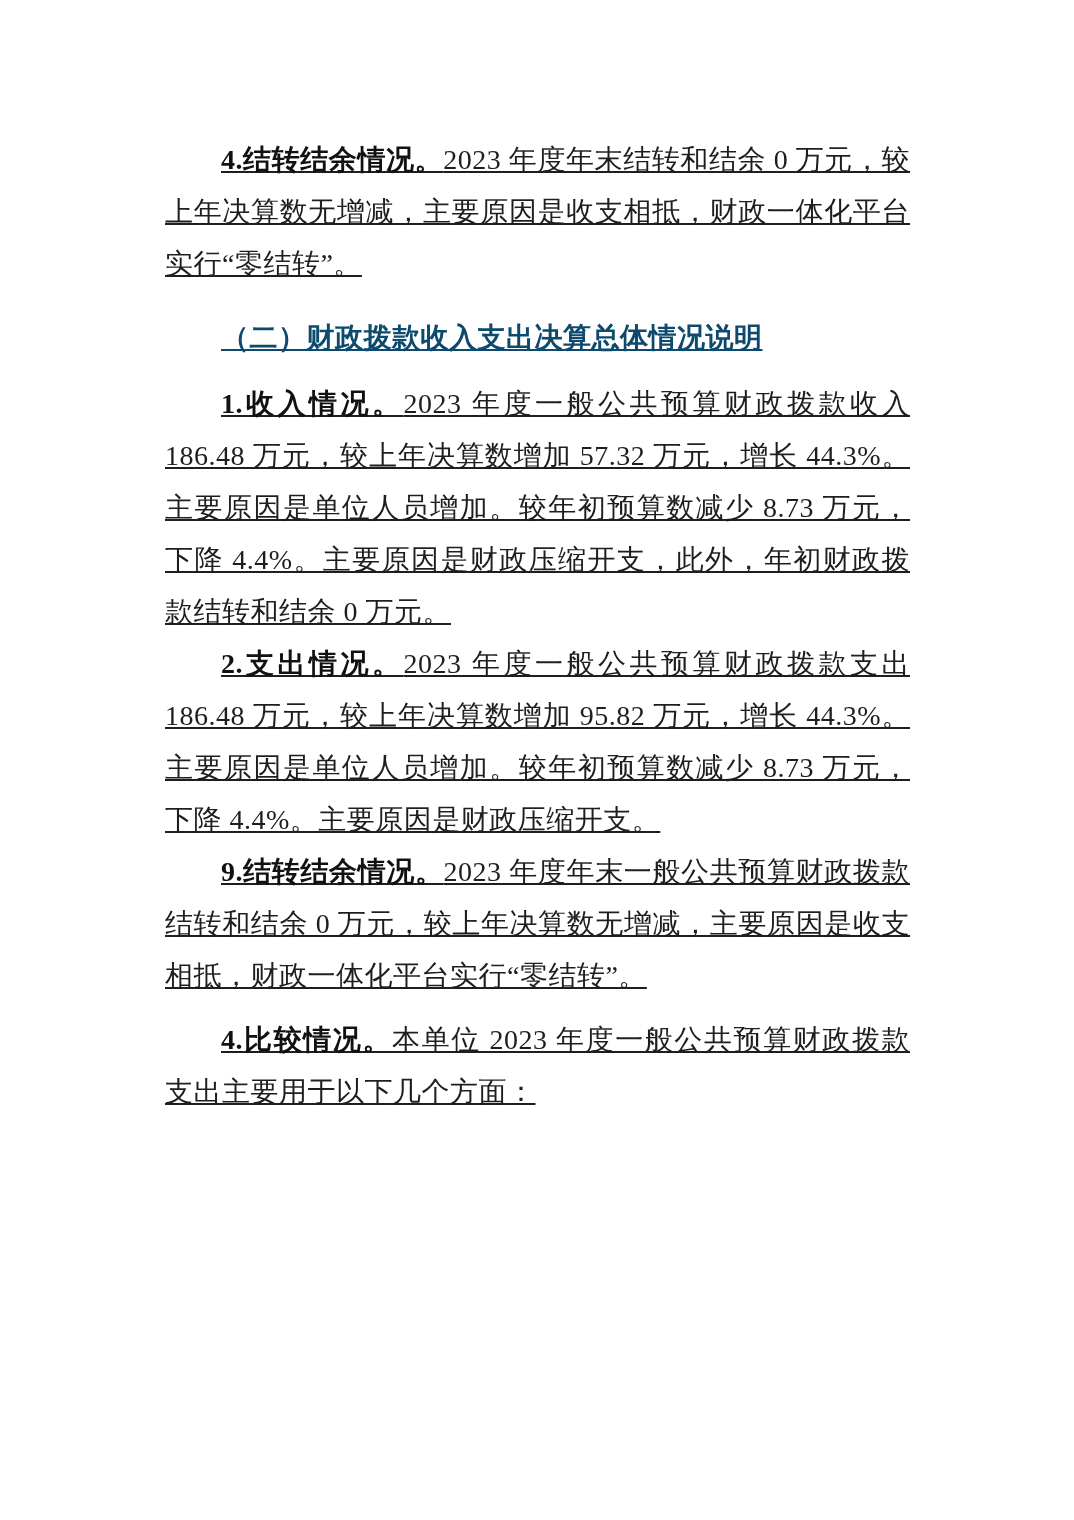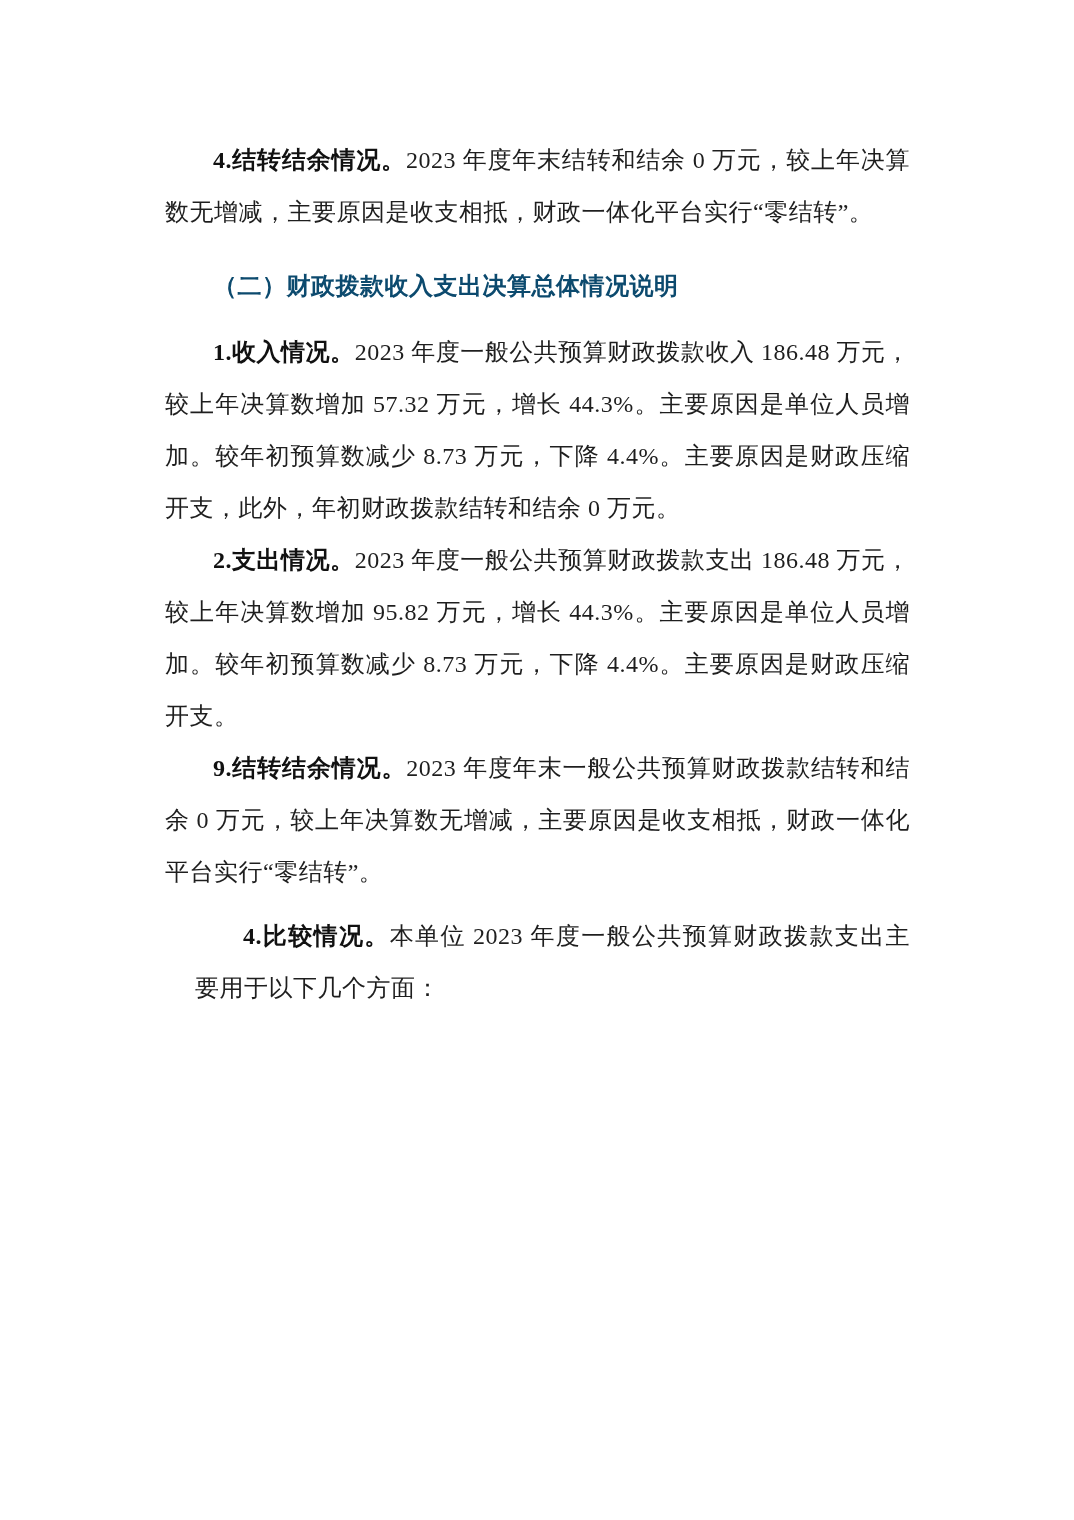--- a/index.html
+++ b/index.html
@@ -14,39 +14,39 @@
     margin: 0 auto;
     background: #ffffff;
     box-sizing: border-box;
     padding: 134px 164px 0 165px;
     font-family: "Liberation Serif", "DejaVu Serif", serif;
     color: #1e1e1e;
     overflow: hidden;
   }
   .para {
     margin: 0;
-    font-size: 24px;
+    font-size: 28px;
     line-height: 52px;
     text-align: justify;
     text-justify: inter-ideograph;
     text-indent: 2em;
     letter-spacing: 0.5px;
+    text-decoration: underline;
   }
   .para .lead {
     font-weight: 700;
     color: #111111;
   }
   .heading {
     font-weight: 700;
     color: #0c4a6e;
     margin: 22px 0 14px 0;
   }
   .gap-before {
     margin-top: 12px;
-    margin-left: 30px;
   }
 </style>
 </head>
 <body>
 
 <div class="page">
 
   <p class="para"><b class="lead">4.结转结余情况。</b><span>2023 年度年末结转和结余 0 万元，较上年决算数无增减，主要原因是收支相抵，财政一体化平台实行“零结转”。</span></p>
 
   <p class="para heading">（二）财政拨款收入支出决算总体情况说明</p>

